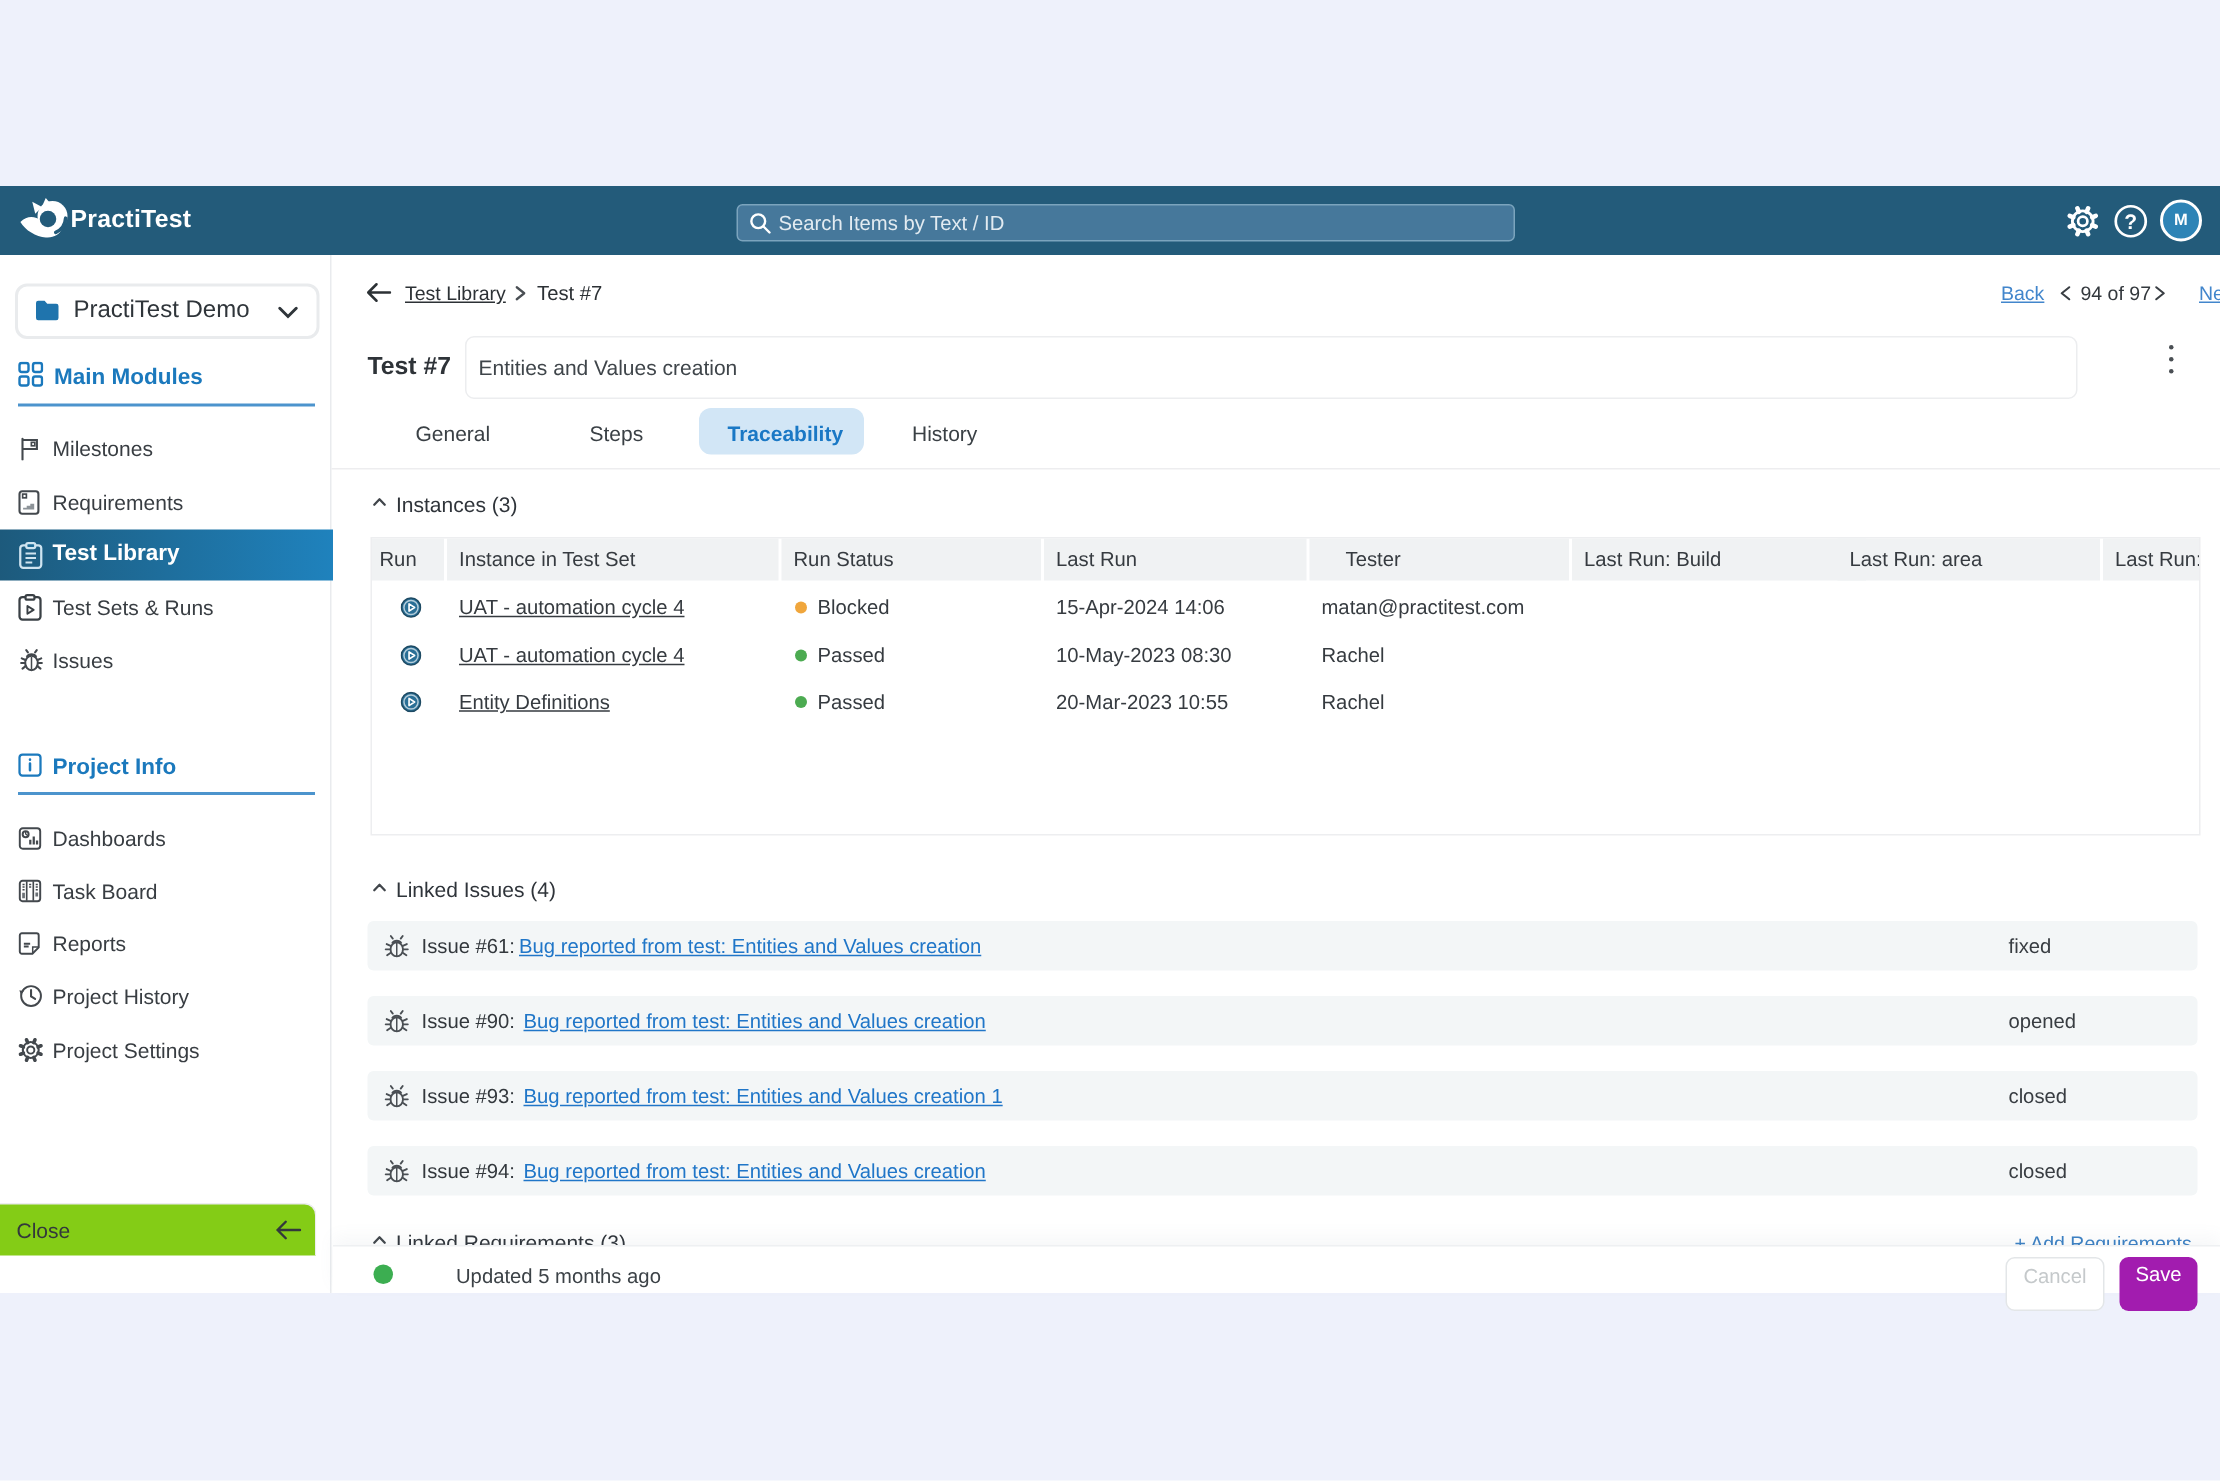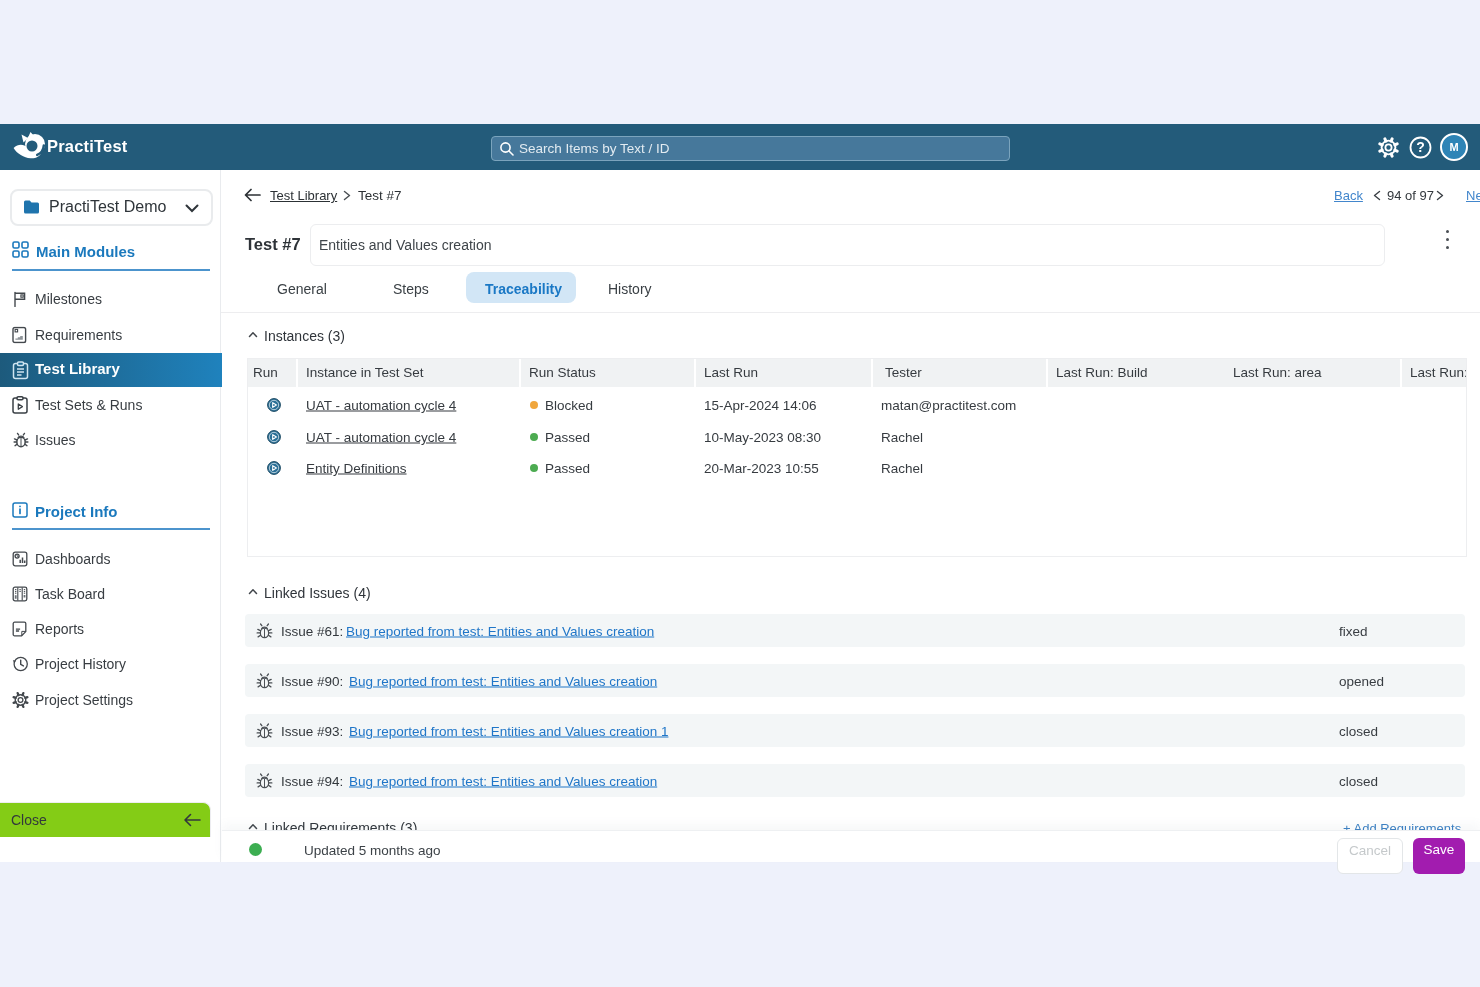--- a/index.html
+++ b/index.html
@@ -262,21 +262,21 @@
     <svg class="secchev" style="left:27px; top:161px;" width="10" height="7" viewBox="0 0 10 7" fill="none" stroke="#41464b" stroke-width="1.5" stroke-linecap="round" stroke-linejoin="round">
         <path d="M1.5 5.5 L5 1.8 L8.5 5.5"></path>
       </svg>
     <div class="sectitle" style="left:43px; top:158px;">Instances (3)</div>
 
     <div id="insttable">
       <div class="th" style="left:0; width:48px; padding-left:5px;">Run</div>
       <div class="th" style="left:50px; width:221px; padding-left:8px;">Instance in Test Set</div>
       <div class="th" style="left:273px; width:173px; padding-left:8px;">Run Status</div>
       <div class="th" style="left:448px; width:175px; padding-left:8px;">Last Run</div>
-      <div class="th" style="left:625px; width:173px; padding-left:12px;">Tester</div>
+      <div class="th" style="left:625px; width:173px; padding-left:24px;">Tester</div>
       <div class="th" style="left:800px; width:196px; padding-left:8px;">Last Run: Build</div>
       <div class="th" style="left:977px; width:175px; padding-left:8px;">Last Run: area</div>
       <div class="th" style="left:1154px; width:64px; padding-left:8px;">Last Run: te</div>
 
       <div class="trow" style="top:30px;">
         <svg class="abs" style="left:19px; top:9px;" width="14" height="14" viewBox="0 0 14 14">
             <circle cx="7" cy="7" r="6.4" fill="#2a6f96" stroke="#1d4a63" stroke-width="1"></circle>
             <circle cx="7" cy="7" r="4.7" fill="none" stroke="rgba(255,255,255,0.65)" stroke-width="1"></circle>
             <path d="M5.7 4.6 L9.4 7 L5.7 9.4 Z" fill="none" stroke="#fff" stroke-width="1.1" stroke-linejoin="round"></path>
           </svg>

